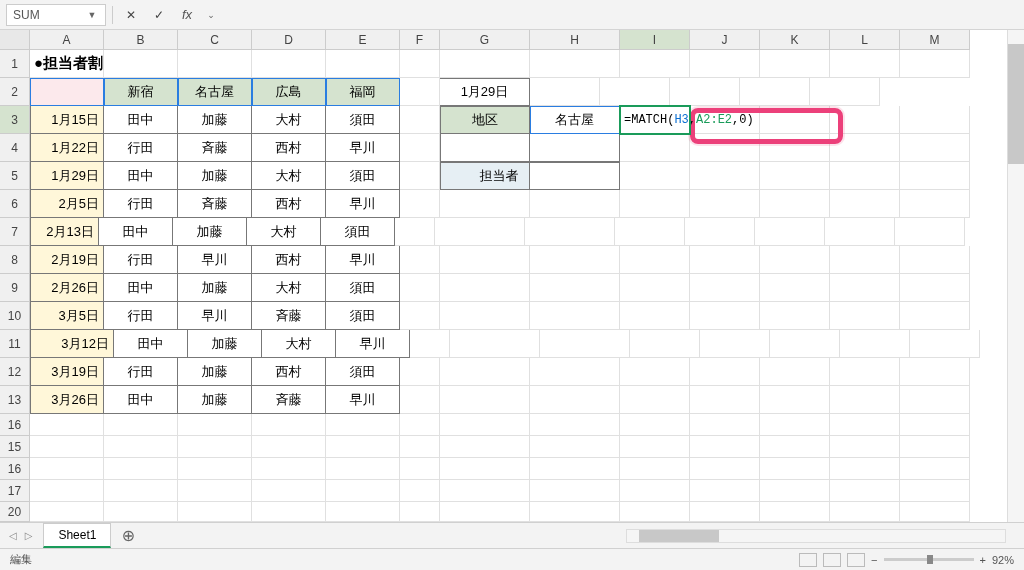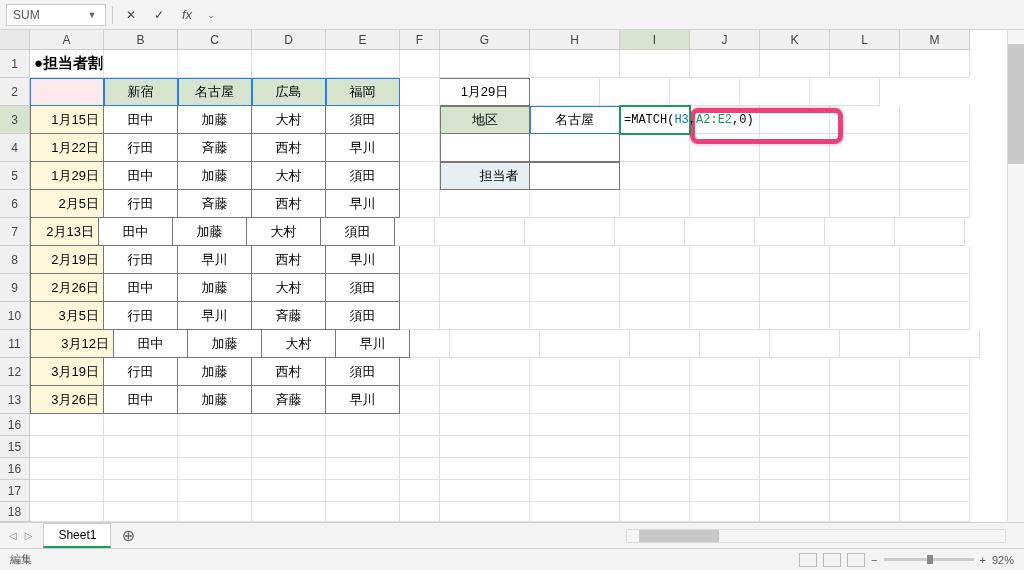--- a/index.html
+++ b/index.html
@@ -116,21 +116,21 @@
       <div class="row-h" style="height: 28px;">8</div>
       <div class="row-h" style="height: 28px;">9</div>
       <div class="row-h" style="height: 28px;">10</div>
       <div class="row-h" style="height: 28px;">11</div>
       <div class="row-h" style="height: 28px;">12</div>
       <div class="row-h" style="height: 28px;">13</div>
       <div class="row-h" style="height: 22px;">16</div>
       <div class="row-h" style="height: 22px;">15</div>
       <div class="row-h" style="height: 22px;">16</div>
       <div class="row-h" style="height: 22px;">17</div>
-      <div class="row-h" style="height: 20px;">18</div>
+      <div class="row-h" style="height: 20px;">20</div>
     </div>
   <div class="cells">
       <div class="row">
         <div class="cell" style="width: 74px; height: 28px; overflow: visible;">
           <span class="title-text">●担当者割り当て表</span>
         </div>
         <div class="cell" style="width: 74px; height: 28px;"></div>
         <div class="cell" style="width: 74px; height: 28px;"></div>
         <div class="cell" style="width: 74px; height: 28px;"></div>
         <div class="cell" style="width: 74px; height: 28px;"></div>

